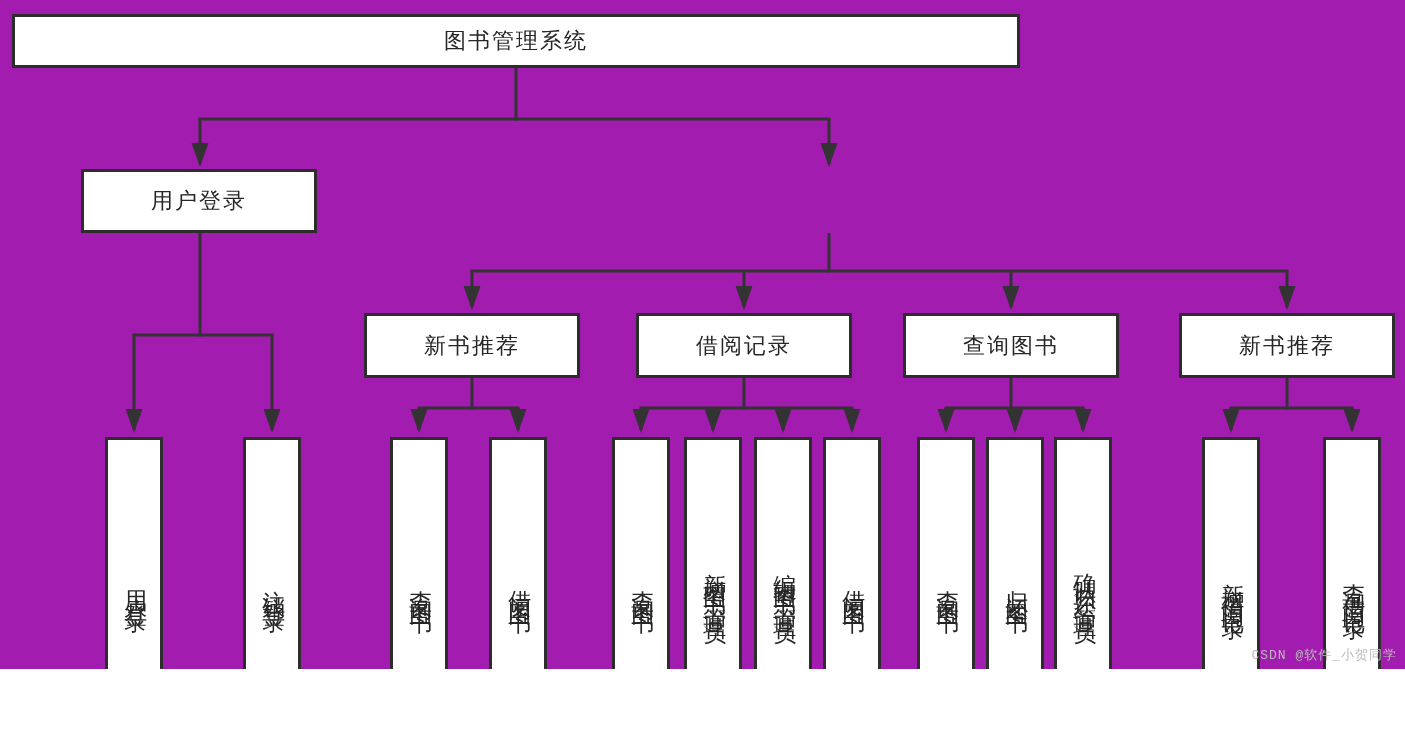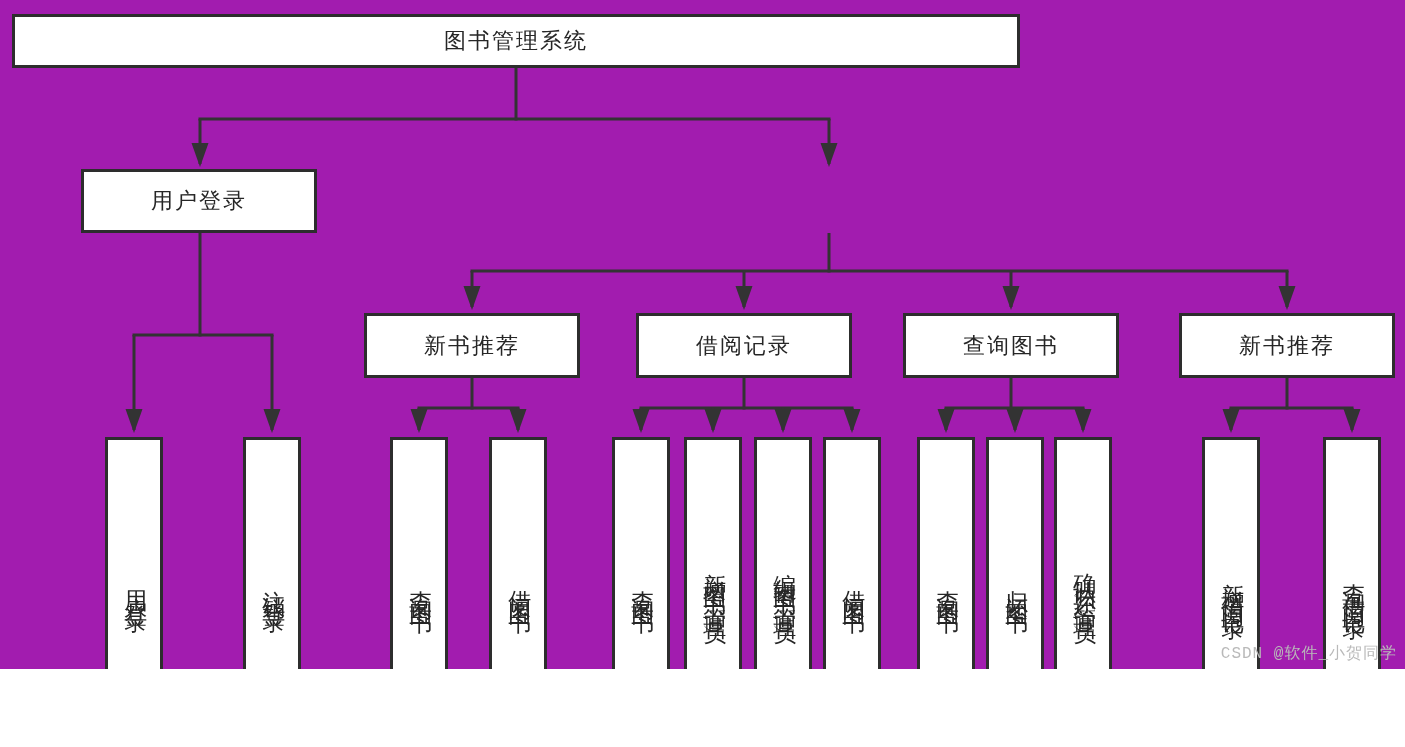--- a/index.html
+++ b/index.html
@@ -36,21 +36,21 @@
     text-orientation: mixed;
     font-size: 23px;
     letter-spacing: 7px;
     line-height: 1.15;
     white-space: nowrap;
   }
   .watermark {
     position: absolute;
     right: 8px;
     bottom: 5px;
-    font-size: 16px;
+    font-size: 13px;
     color: #b9b9b9;
     letter-spacing: 1px;
     white-space: nowrap;
   }
 </style>
 </head>
 <body>
 
 <div class="canvas">
 

